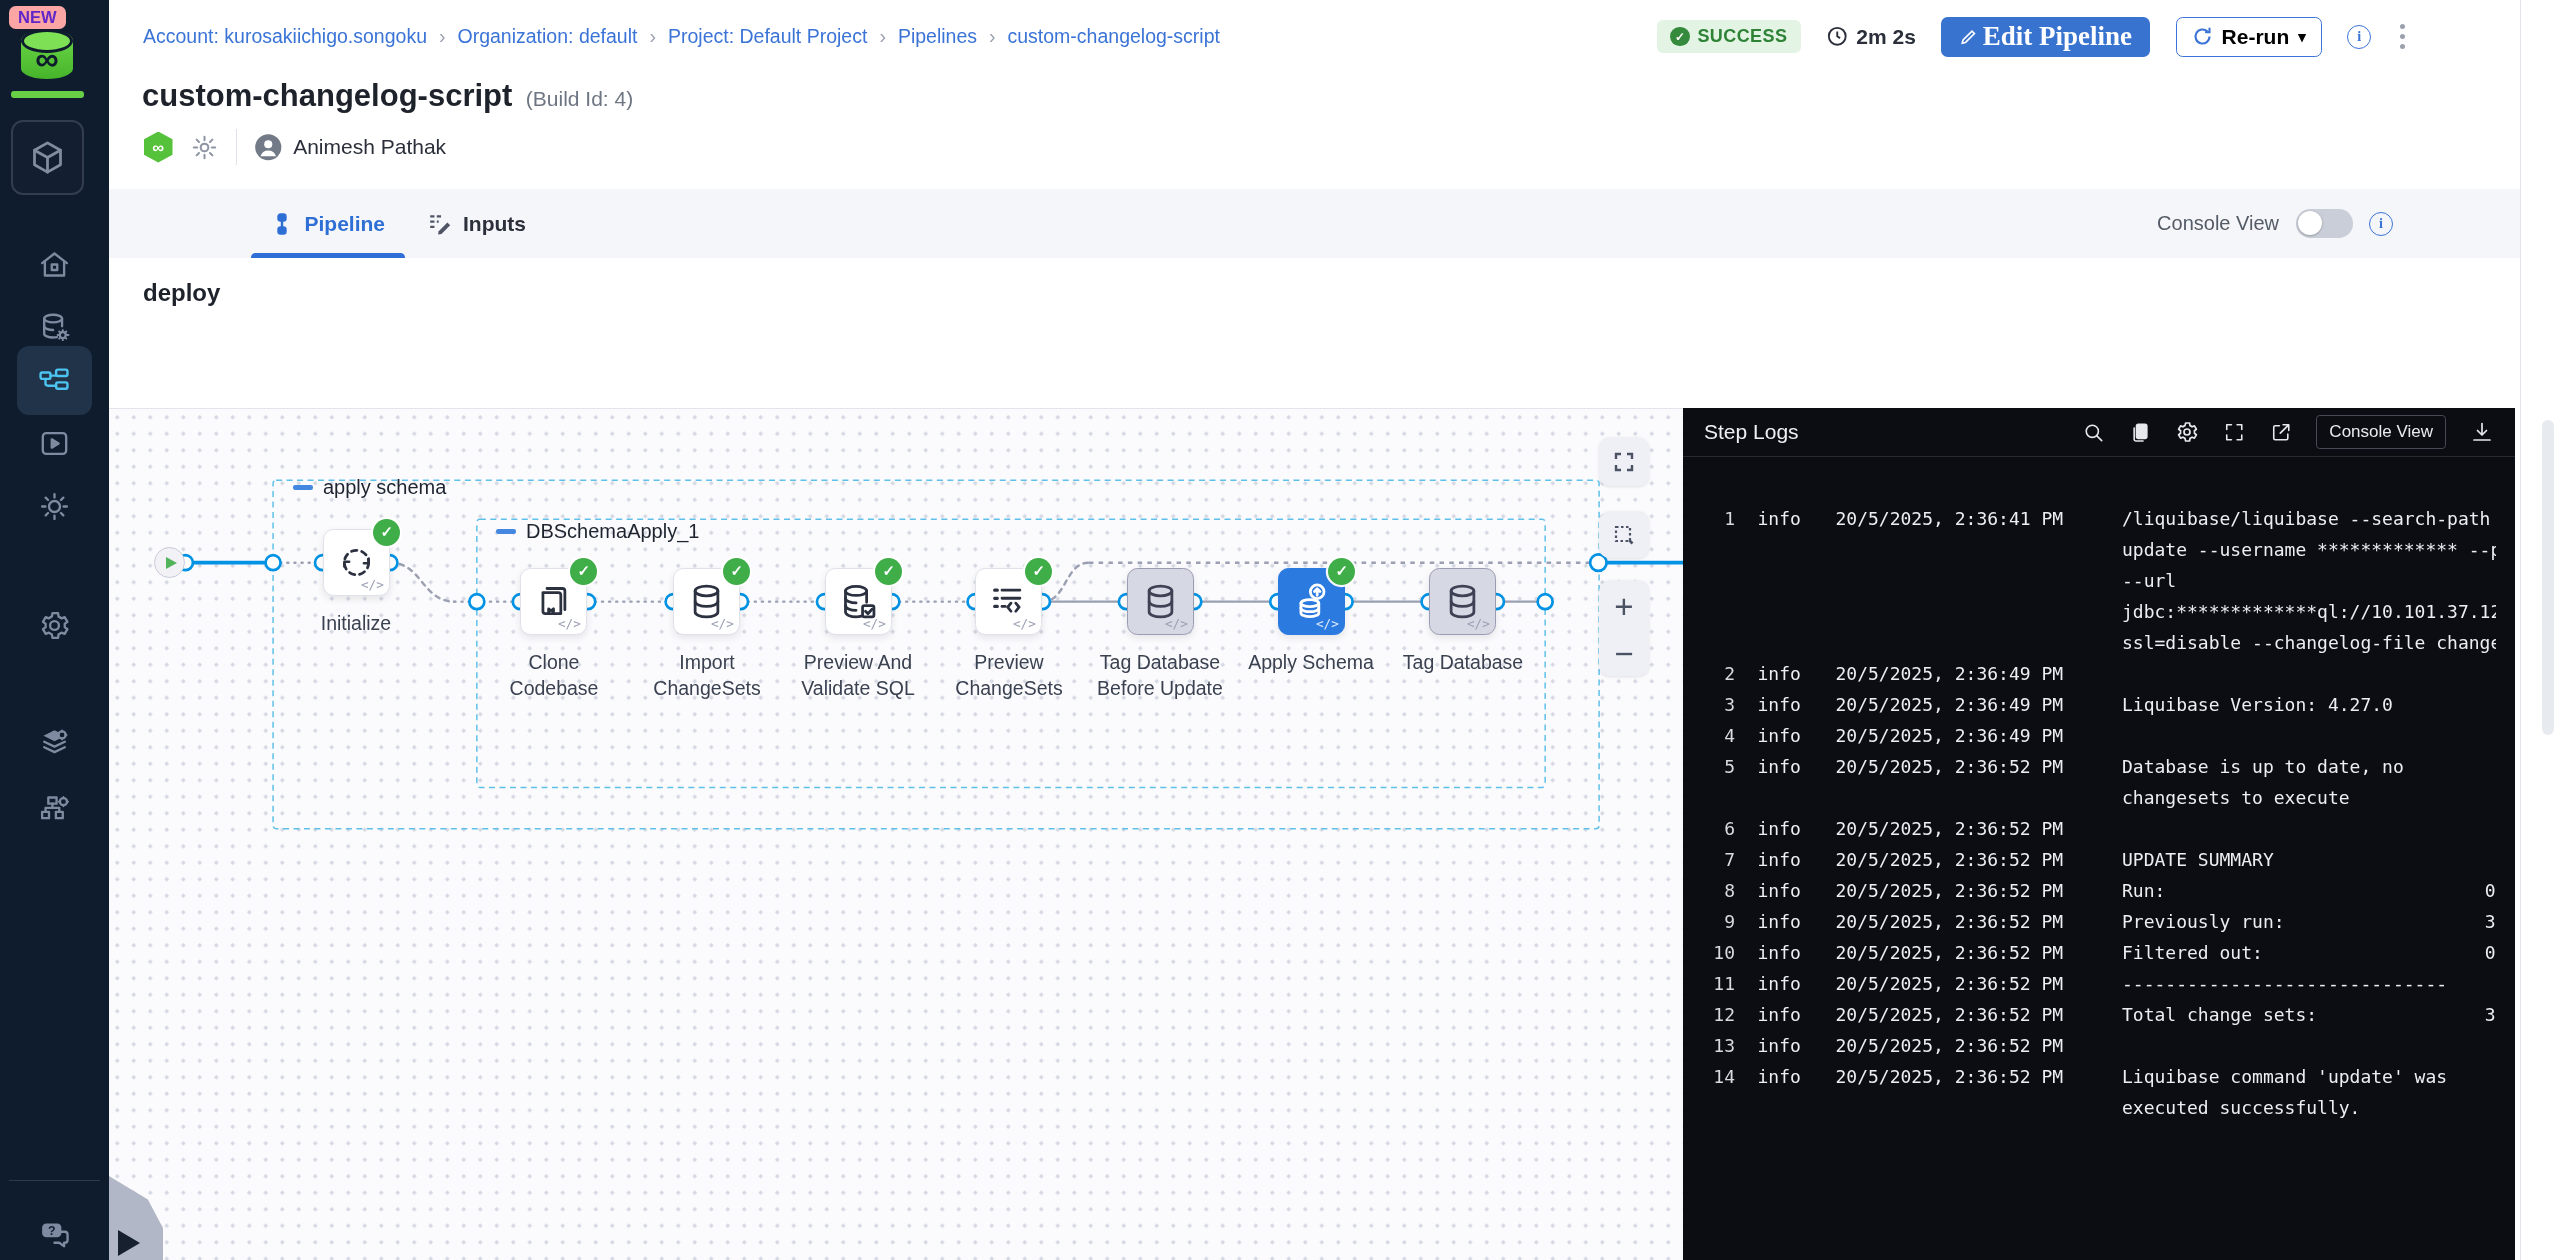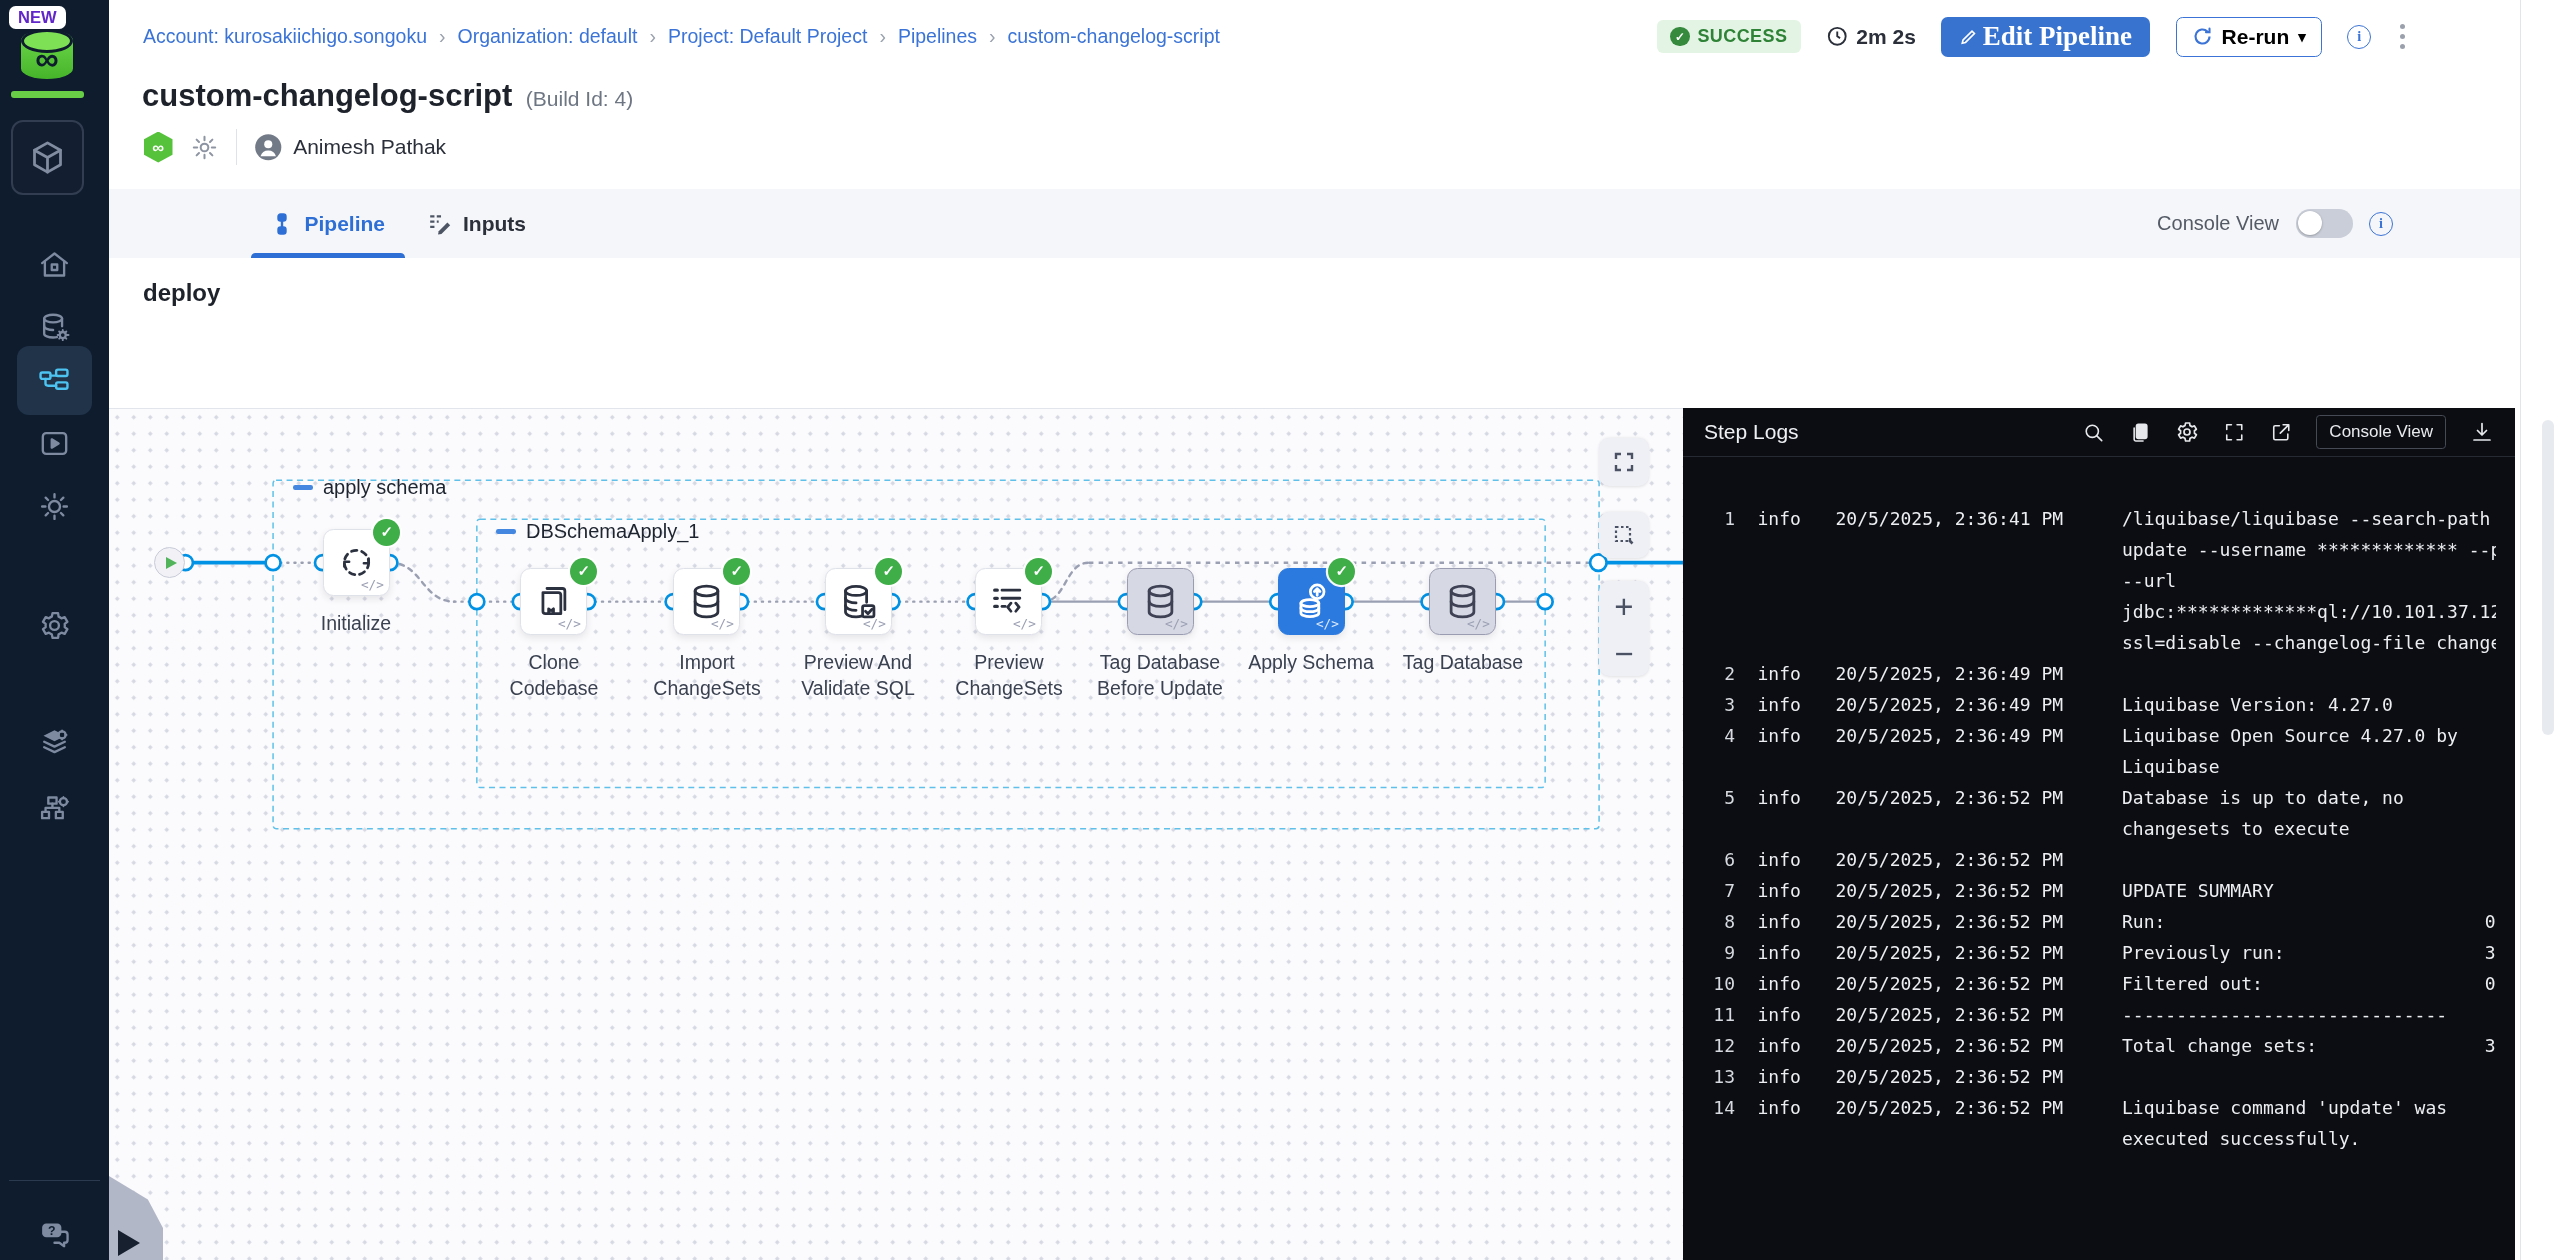--- a/index.html
+++ b/index.html
@@ -1,21 +1,21 @@
 <!DOCTYPE html>
 <html style="font-size:12px"><head>
 <meta charset="utf-8">
 <style>
   * { margin:0; padding:0; box-sizing:border-box; }
   html,body { width:2576px; height:1260px; overflow:hidden; background:#fff;
     font-family:"Liberation Sans", sans-serif; }
 
   
   #sidebar { position:absolute; left:0; top:0; width:109px; height:1260px; background:#0e1c2e; z-index:30; }
-  #new-badge { position:absolute; left:9px; top:6px; padding:2.2px 9px; background:#ffffff; color:#6126c9;
+  #new-badge { position:absolute; left:9px; top:6px; padding:2.2px 9px; background:#fca5a5; color:#6126c9;
     font-weight:bold; font-size:16.5px; border-radius:6.7px; }
   #logo { position:absolute; left:21px; top:30px; width:52px; height:49px; }
   #logo .cyl { position:absolute; inset:0; background:linear-gradient(#6fd94b,#46b42a); border-radius:26px/10.5px; }
   #logo .cyl:before { content:""; position:absolute; left:0; right:0; top:-1.5px; height:18px; background:#7ee055;
     border:3px solid #0e1c2e; border-radius:50%; }
   #logo .inf { position:absolute; left:0; right:0; top:12px; text-align:center; font-size:33px; font-weight:bold;
     color:#0e1c2e; line-height:33px; }
   #logo-underline { position:absolute; left:11.2px; top:91px; width:73px; height:6.7px; background:#68ce46; border-radius:3px; }
   #module-box { position:absolute; left:11.2px; top:120px; width:73px; height:75px; border:2.2px solid #323d51;
     border-radius:12px; background:#131f30; display:flex; align-items:center; justify-content:center; color:#818ca1; }
@@ -614,24 +614,20 @@
         <span class="lvl">info</span>
         <span class="ts">20/5/2025, 2:36:49 PM</span>
         <span class="msg">
           <div class="msg-line">Liquibase Version: 4.27.0</div>
         </span>
       </div>
       <div class="log-entry">
         <span class="ln">4</span>
         <span class="lvl">info</span>
         <span class="ts">20/5/2025, 2:36:49 PM</span>
-        <span class="msg">
-          <div class="msg-line">Liquibase Open Source 4.27.0 by</div>
-          <div class="msg-line">Liquibase</div>
-        </span>
       </div>
       <div class="log-entry">
         <span class="ln">5</span>
         <span class="lvl">info</span>
         <span class="ts">20/5/2025, 2:36:52 PM</span>
         <span class="msg">
           <div class="msg-line">Database is up to date, no</div>
           <div class="msg-line">changesets to execute</div>
         </span>
       </div>

